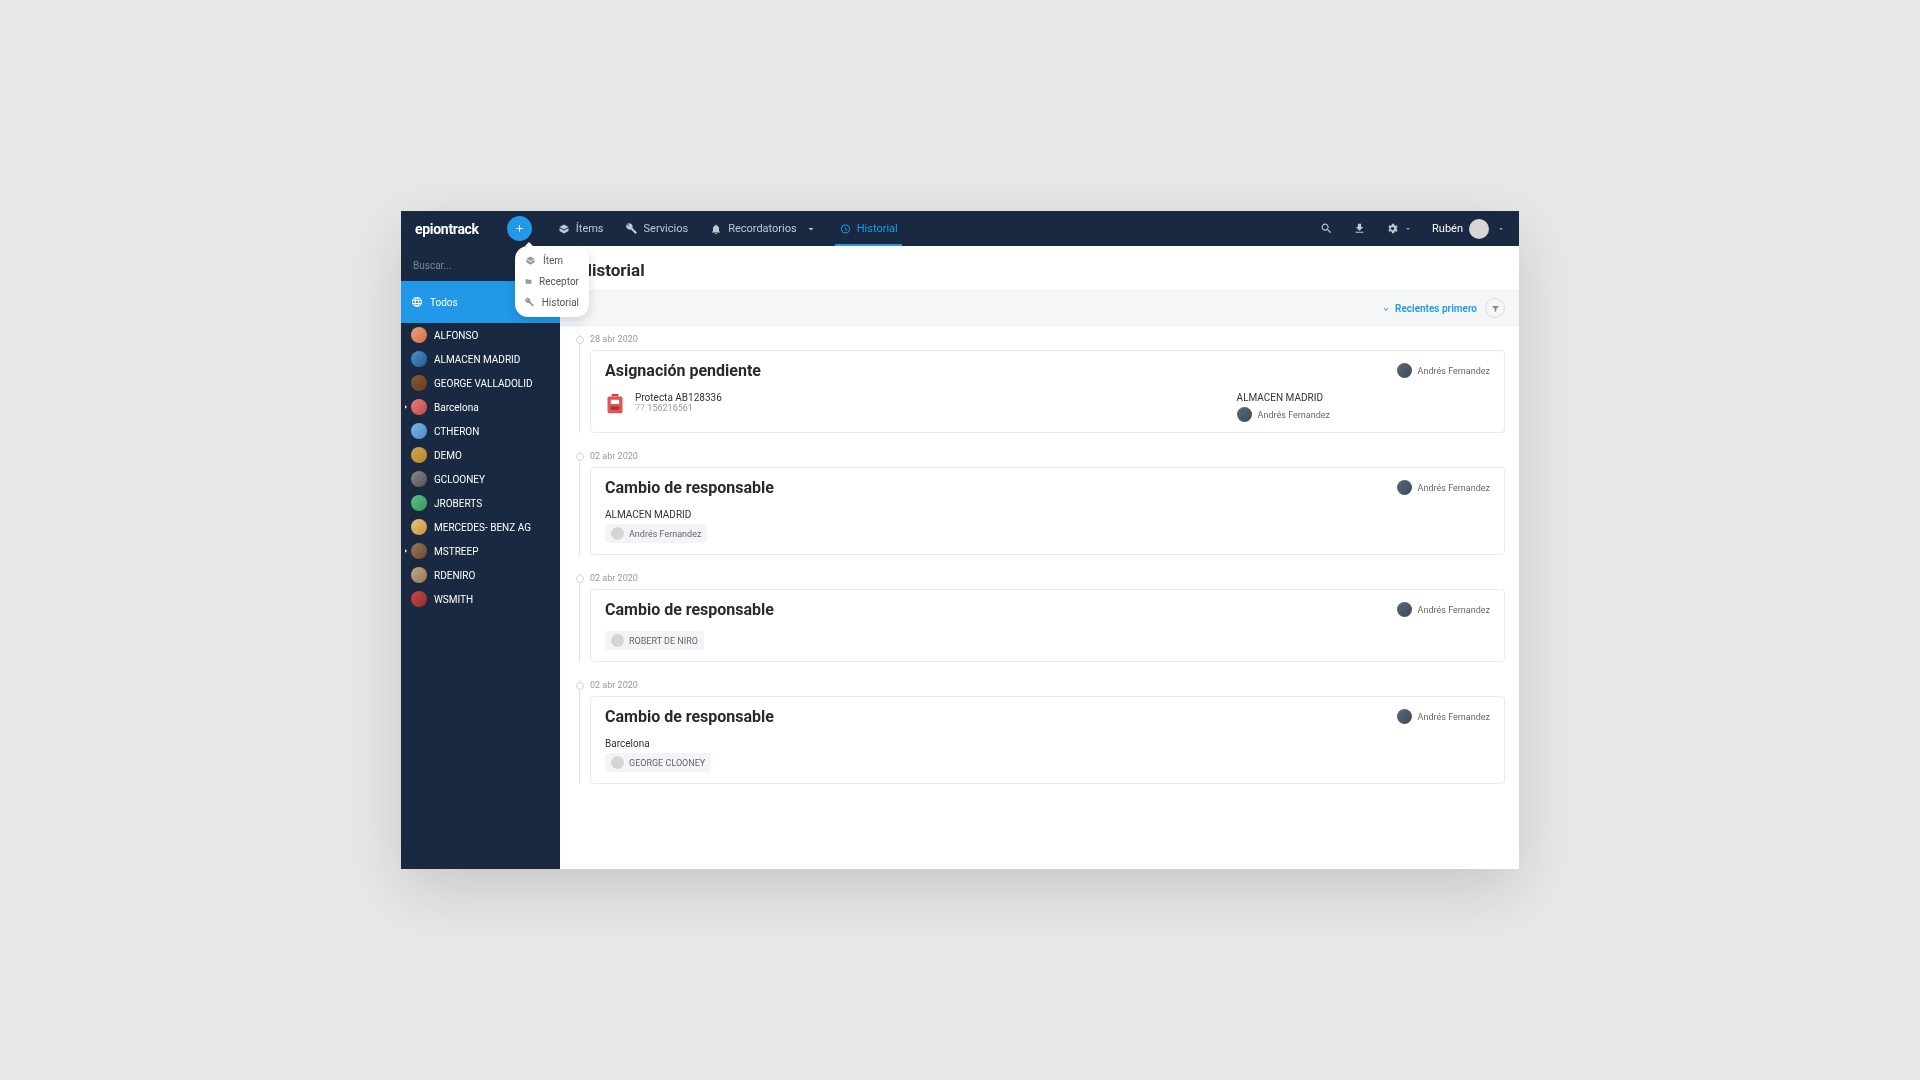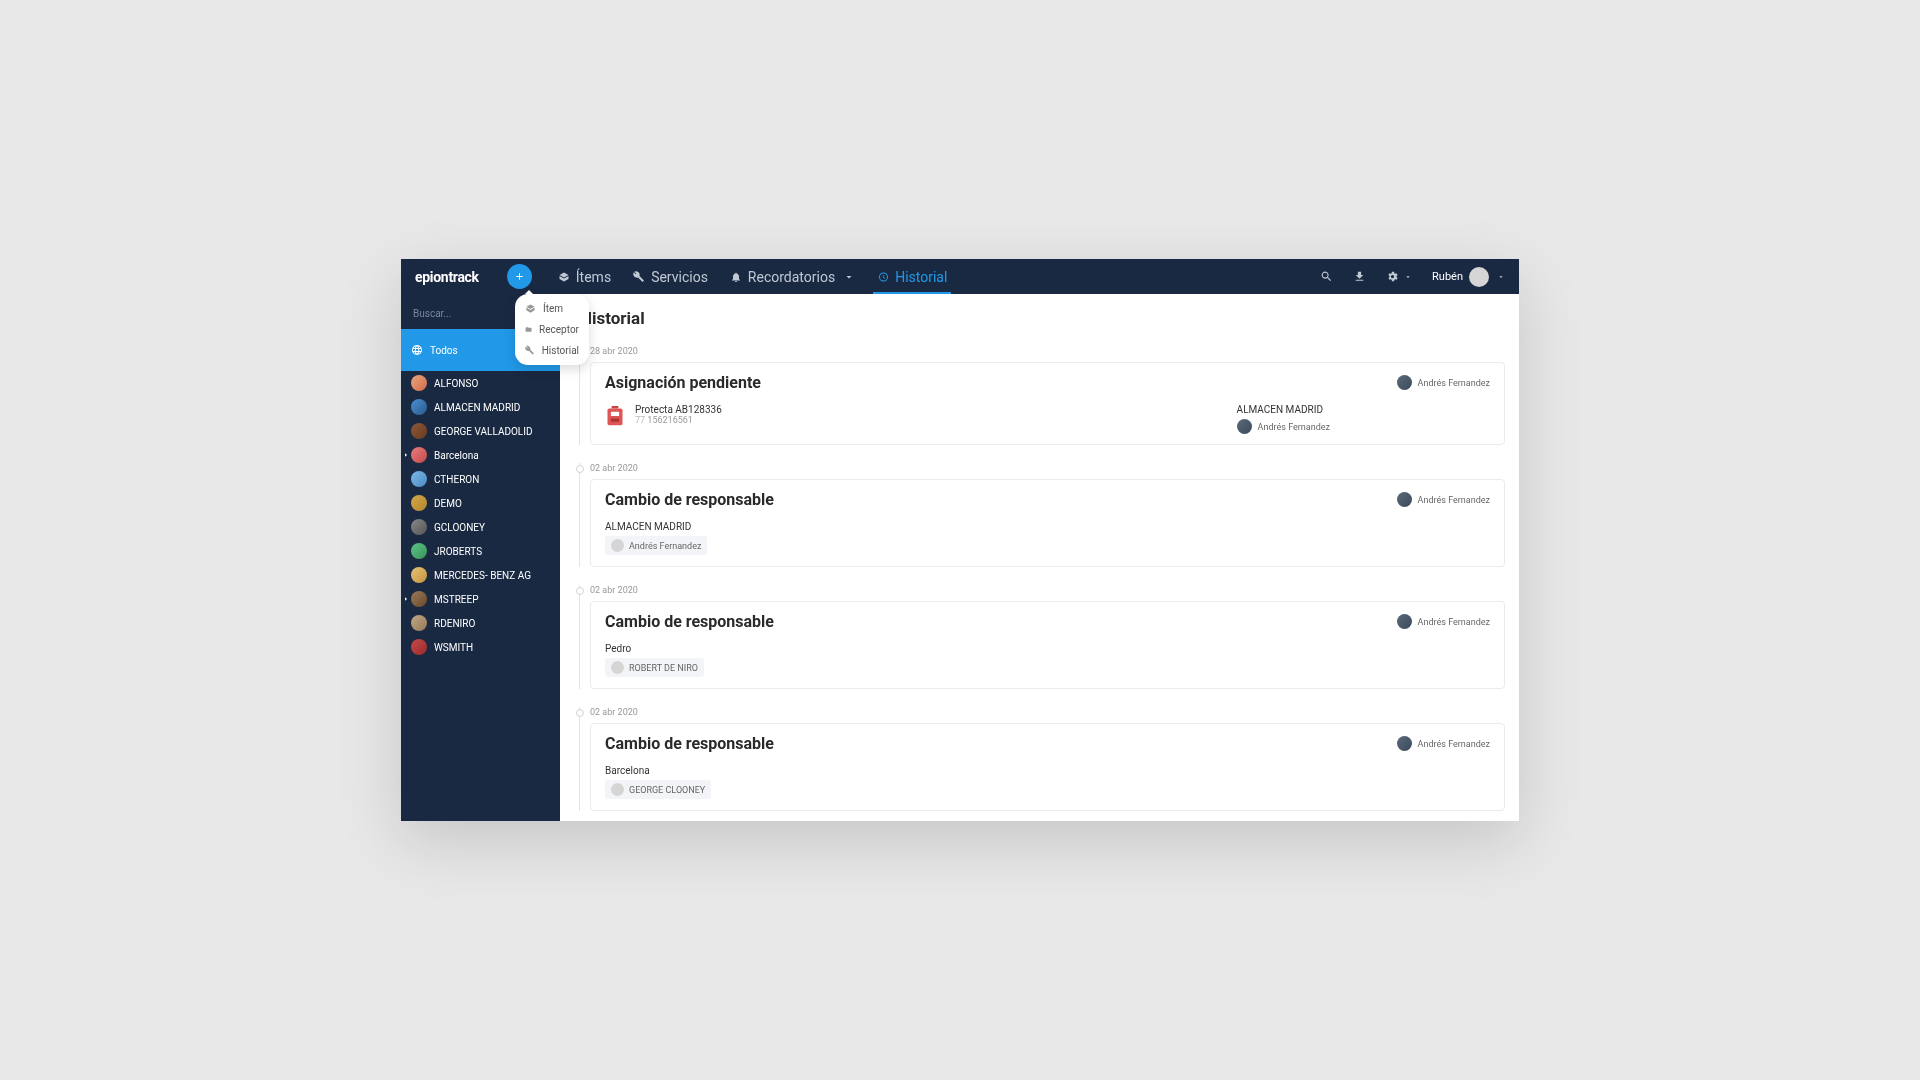--- a/index.html
+++ b/index.html
@@ -1,23 +1,23 @@
 <!DOCTYPE html>
 <html><head>
 <meta charset="utf-8">
 <style>
 *{margin:0;padding:0;box-sizing:border-box;font-family:-apple-system,BlinkMacSystemFont,"Segoe UI",Roboto,sans-serif}
 body{background:#e8e8e8;width:1920px;height:1080px;display:flex;align-items:center;justify-content:center}
-.app-window{width:1118px;height:562px;background:#737373;box-shadow:0 20px 60px rgba(0,0,0,.15);overflow:hidden;display:flex;flex-direction:column;position:relative}
+.app-window{width:1118px;height:658px;background:#737373;box-shadow:0 20px 60px rgba(0,0,0,.15);overflow:hidden;display:flex;flex-direction:column;position:relative}
 .topbar{height:35px;background:#1a2942;display:flex;align-items:center;padding:0 14px;flex-shrink:0}
 .logo{color:#fff;font-weight:700;font-size:14px;letter-spacing:-.3px}
 .add-btn{width:25px;height:25px;background:#2199e8;border-radius:50%;display:flex;align-items:center;justify-content:center;margin-left:28px;cursor:pointer;position:relative}
 .add-btn svg{width:11px;height:11px;fill:#fff}
 .nav-items{display:flex;align-items:center;margin-left:26px;gap:22px;height:100%}
-.nav-item{display:flex;align-items:center;gap:6px;color:#c0c8d4;font-size:14px;cursor:pointer;height:100%;position:relative}
+.nav-item{display:flex;align-items:center;gap:6px;color:#c0c8d4;font-size:11px;cursor:pointer;height:100%;position:relative}
 .nav-item.active{color:#2199e8}
 .nav-item.active::after{content:"";position:absolute;bottom:0;left:-4px;right:-4px;height:2px;background:#2199e8}
 .nav-item svg{width:12px;height:12px;fill:currentColor}
 .chev-sm{width:7px;height:7px;margin-left:2px}
 .topbar-right{margin-left:auto;display:flex;align-items:center;gap:20px}
 .topbar-right svg{width:13px;height:13px;fill:#c0c8d4;cursor:pointer}
 .user-area{display:flex;align-items:center;gap:6px;color:#fff;font-size:11px}
 .user-avatar{width:20px;height:20px;border-radius:50%;background:#d0d0d0}
 .body-row{display:flex;flex:1;overflow:hidden}
 .sidebar{width:159px;background:#1a2942;flex-shrink:0;overflow:hidden}
@@ -231,20 +231,33 @@
           </li>
         <li class="side-item">
             <div class="side-avatar av-12"></div>
             <span>WSMITH</span>
           </li>
       </ul>
     </div>
 
     <div class="main">
       <div class="page-title">Historial</div>
+      <div class="filter-bar">
+        <div class="sort-btn">
+          <svg viewBox="0 0 24 24">
+              <path d="M12 4v12l-4-4-1.4 1.4L12 19l5.4-5.6L16 12l-4 4V4z"></path>
+            </svg>
+          <span>Recientes primero</span>
+        </div>
+        <div class="filter-icon-btn">
+          <svg viewBox="0 0 24 24">
+              <path d="M3 5h18l-7 8v6l-4 2v-8z"></path>
+            </svg>
+        </div>
+      </div>
 
       <div class="timeline">
 
         <div class="timeline-section">
           <div class="timeline-date">28 abr 2020</div>
           <div class="card">
             <div class="card-head">
               <div class="card-title">Asignación pendiente</div>
               <div class="card-user">
                 <div class="mini-avatar av-andres"></div>
@@ -299,21 +312,20 @@
           <div class="timeline-date">02 abr 2020</div>
           <div class="card">
             <div class="card-head">
               <div class="card-title">Cambio de responsable</div>
               <div class="card-user">
                 <div class="mini-avatar av-andres"></div>
                 <span>Andrés Fernandez</span>
               </div>
             </div>
             <div>
-              <div class="loc-label">Pedro</div>
               <div class="chip">
                 <div class="mini-avatar"></div>
                 <span>ROBERT DE NIRO</span>
               </div>
             </div>
           </div>
         </div>
 
         <div class="timeline-section">
           <div class="timeline-date">02 abr 2020</div>

